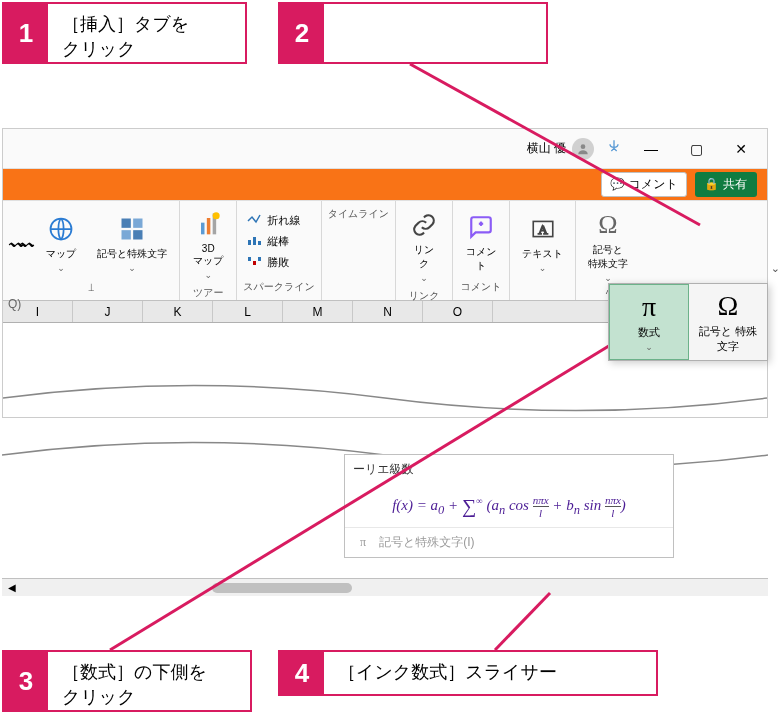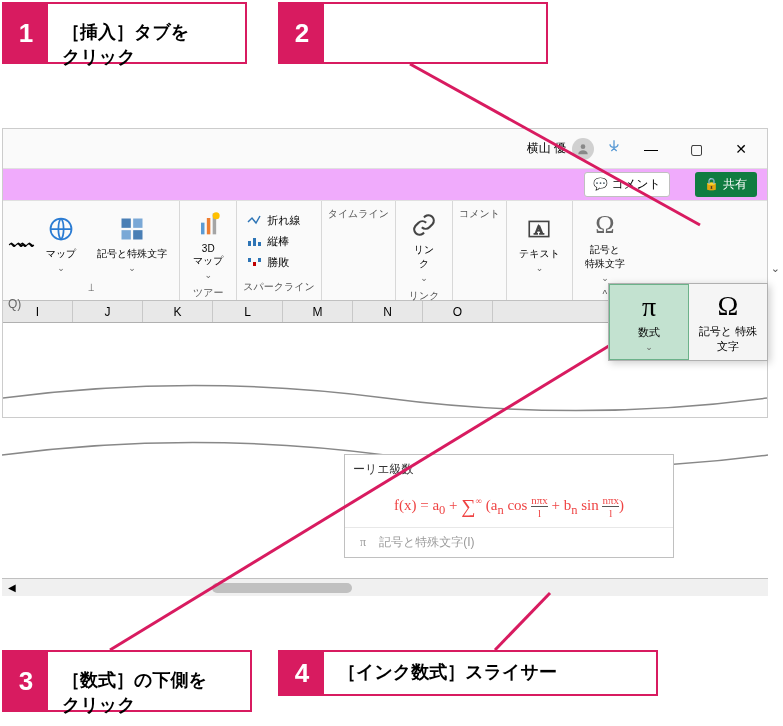--- a/index.html
+++ b/index.html
@@ -24,25 +24,24 @@
       background: #d81b60;
       color: #fff;
       font-size: 26px;
       font-weight: bold;
       display: flex;
       align-items: center;
       justify-content: center;
       width: 44px;
     }
     .callout-text {
-      padding: 16px 14px;
+      padding: 8px 14px;
       font-size: 18px;
       line-height: 1.4;
       white-space: pre-line;
-      font-weight: bold;
     }
     .c1 { top: 2px; left: 2px; width: 245px; height: 62px; }
     .c2 { top: 2px; left: 278px; width: 270px; height: 62px; }
     .c3 { top: 650px; left: 2px; width: 250px; height: 62px; }
     .c4 { top: 650px; left: 278px; width: 380px; height: 46px; }
     .c4 .callout-text { display: flex; align-items: center; }
     
     
     .excel-window {
       position: absolute;
@@ -70,42 +69,41 @@
       border-radius: 50%;
       background: #d0d0d0;
       display: flex; align-items: center; justify-content: center;
     }
     .titlebar .winbtn { padding: 4px 10px; font-size: 14px; cursor: pointer; }
     .mic-icon { color: #666; }
     
     
     .tabbar {
       height: 32px;
-      background: #f0abfc;
+      background: #f97316;
       display: flex;
       justify-content: flex-end;
       align-items: center;
       padding: 0 10px;
       gap: 8px;
       border-bottom: 1px solid #e0e0e0;
     }
     .tabbar .btn-comment {
       border: 1px solid #c0c0c0;
       background: #fff;
       padding: 3px 8px;
       font-size: 12px;
       border-radius: 3px;
     }
     .tabbar .btn-share {
       background: #107c41;
       color: #fff;
       padding: 4px 10px;
       font-size: 12px;
       border-radius: 3px;
-      margin-left: 17px;
     }
     
     
     .ribbon {
       background: #fafafa;
       display: flex;
       border-bottom: 1px solid #c0c0c0;
       height: 100px;
     }
     .ribbon-group {
@@ -131,21 +129,21 @@
       padding: 4px 6px;
       cursor: pointer;
       white-space: pre-line;
       text-align: center;
     }
     .ribbon-btn .icn {
       width: 32px; height: 32px;
       display: flex; align-items: center; justify-content: center;
     }
     .ribbon-small-item {
-      display: flex; align-items: flex-end; gap: 4px;
+      display: flex; align-items: flex-start; gap: 4px;
       font-size: 11px; padding: 2px 4px;
     }
     .col { display: flex; flex-direction: column; gap: 2px; }
     .chev { font-size: 9px; color: #666; }
     
     
     .dropdown-panel {
       position: absolute;
       top: 283px;
       right: 15px;
@@ -199,21 +197,22 @@
       width: 330px;
       background: #fff;
       border: 1px solid #c0c0c0;
       z-index: 40;
     }
     .eq-title { font-size: 12px; padding: 6px 8px; color: #333; }
     .eq-formula {
       padding: 8px 12px;
       font-family: "Cambria Math", "Times New Roman", serif;
       font-size: 15px;
-      color: #ef4444;
+      color: #4c1d95;
+      font-style: italic;
       text-align: center;
     }
     .eq-menu-item {
       display: flex; align-items: center; gap: 8px;
       padding: 6px 10px;
       font-size: 12px;
       border-top: 1px solid #e8e8e8;
       cursor: pointer;
     }
     .eq-menu-item.disabled { color: #999; }
@@ -428,20 +427,33 @@
           </span>
           <span>リン
 ク</span>
           <span class="chev">⌄</span>
         </div>
       </div>
       <div class="ribbon-group-label">リンク</div>
     </div>
 
     <div class="ribbon-group">
+      <div class="ribbon-group-items">
+        <div class="ribbon-btn">
+          <span class="icn">
+            <svg width="26" height="26" viewBox="0 0 24 24" fill="none" stroke="#8b5cf6" stroke-width="2">
+                <path d="M21 15a2 2 0 01-2 2H7l-4 4V5a2 2 0 012-2h14a2 2 0 012 2z"></path>
+                <line x1="12" y1="7" x2="12" y2="11"></line>
+                <line x1="10" y1="9" x2="14" y2="9"></line>
+              </svg>
+          </span>
+          <span>コメン
+ト</span>
+        </div>
+      </div>
       <div class="ribbon-group-label">コメント</div>
     </div>
 
     <div class="ribbon-group">
       <div class="ribbon-group-items">
         <div class="ribbon-btn">
           <span class="icn">
             <svg width="26" height="26" viewBox="0 0 24 24" fill="none" stroke="#444" stroke-width="1.5">
                 <rect x="3" y="5" width="18" height="14"></rect>
                 <text x="12" y="17" font-size="12" text-anchor="middle" fill="#444" font-family="serif">A</text>

